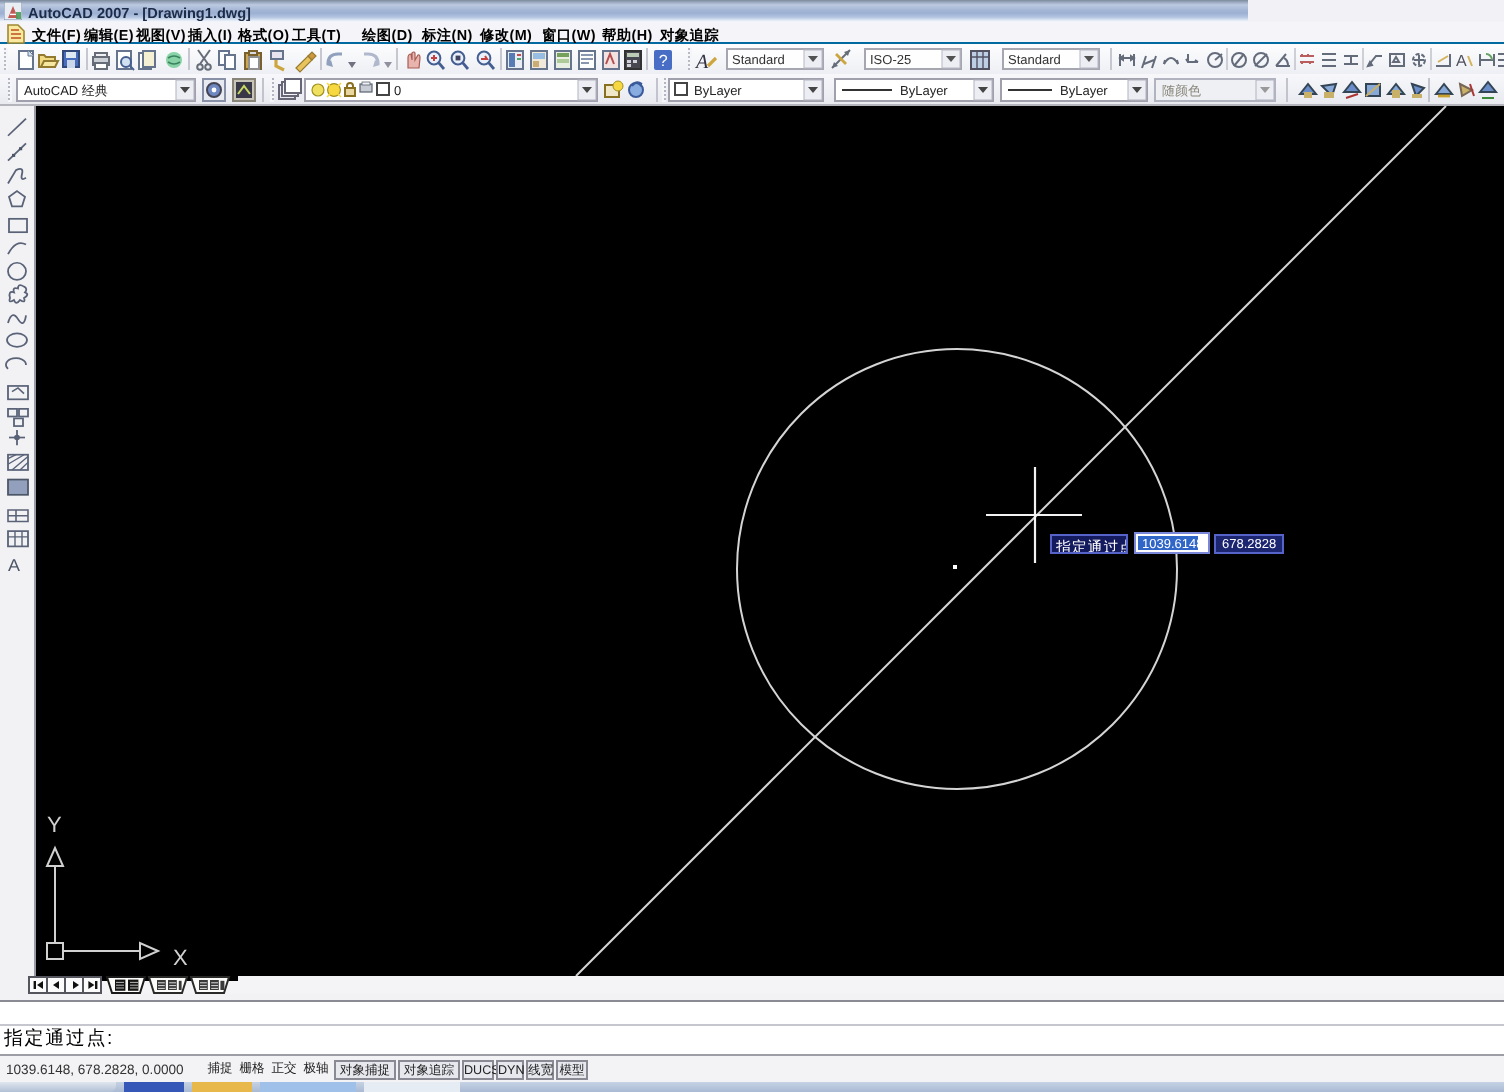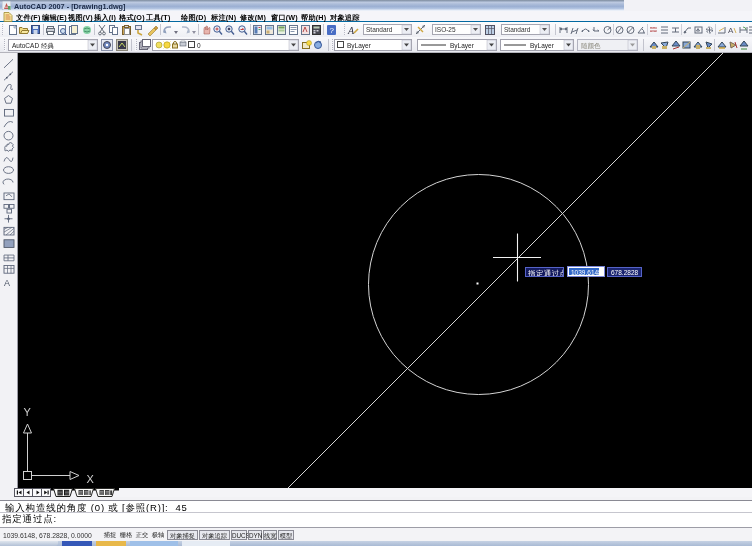--- a/index.html
+++ b/index.html
@@ -615,21 +615,20 @@
             <rect x="105" y="2" width="4.4" height="5"></rect>
             <rect x="110.2" y="2.4" width="2" height="4.6"></rect>
         </g>
         <path d="M79 3.4 h3.4 M79 4.8 h3.4 M79 6.2 h3.4 M84.6 3.4 h3.4 M84.6 4.8 h3.4 M84.6 6.2 h3.4 M100 3.4 h3.4 M100 4.8 h3.4 M100 6.2 h3.4 M105.6 3.4 h3.4 M105.6 4.8 h3.4 M105.6 6.2 h3.4" stroke="#ddd" stroke-width="0.5"></path>
       </g>
     </svg>
   </div>
 
   <div id="cmd" class="abs">
     <div id="cmdwin">
-      <div class="cmdtext" style="left:5px;top:1px;">输入构造线的角度 (0) 或 [参照(R)]:&nbsp; 45</div>
       <div style="position:absolute;left:0;top:11px;width:752px;height:1px;background:#c6c6ce;"></div>
         <div class="cmdtext" style="left:2px;top:12px;">指定通过点:</div>
     </div>
   </div>
 
   <div id="status" class="abs">
     <div style="position:absolute;left:3px;top:3.5px;font-size:6.8px;color:#333;">1039.6148, 678.2828, 0.0000</div>
     <div class="sbtn off" style="left:103px;width:14px;">捕捉</div>
     <div class="sbtn off" style="left:119px;width:14px;">栅格</div>
     <div class="sbtn off" style="left:135px;width:14px;">正交</div>

